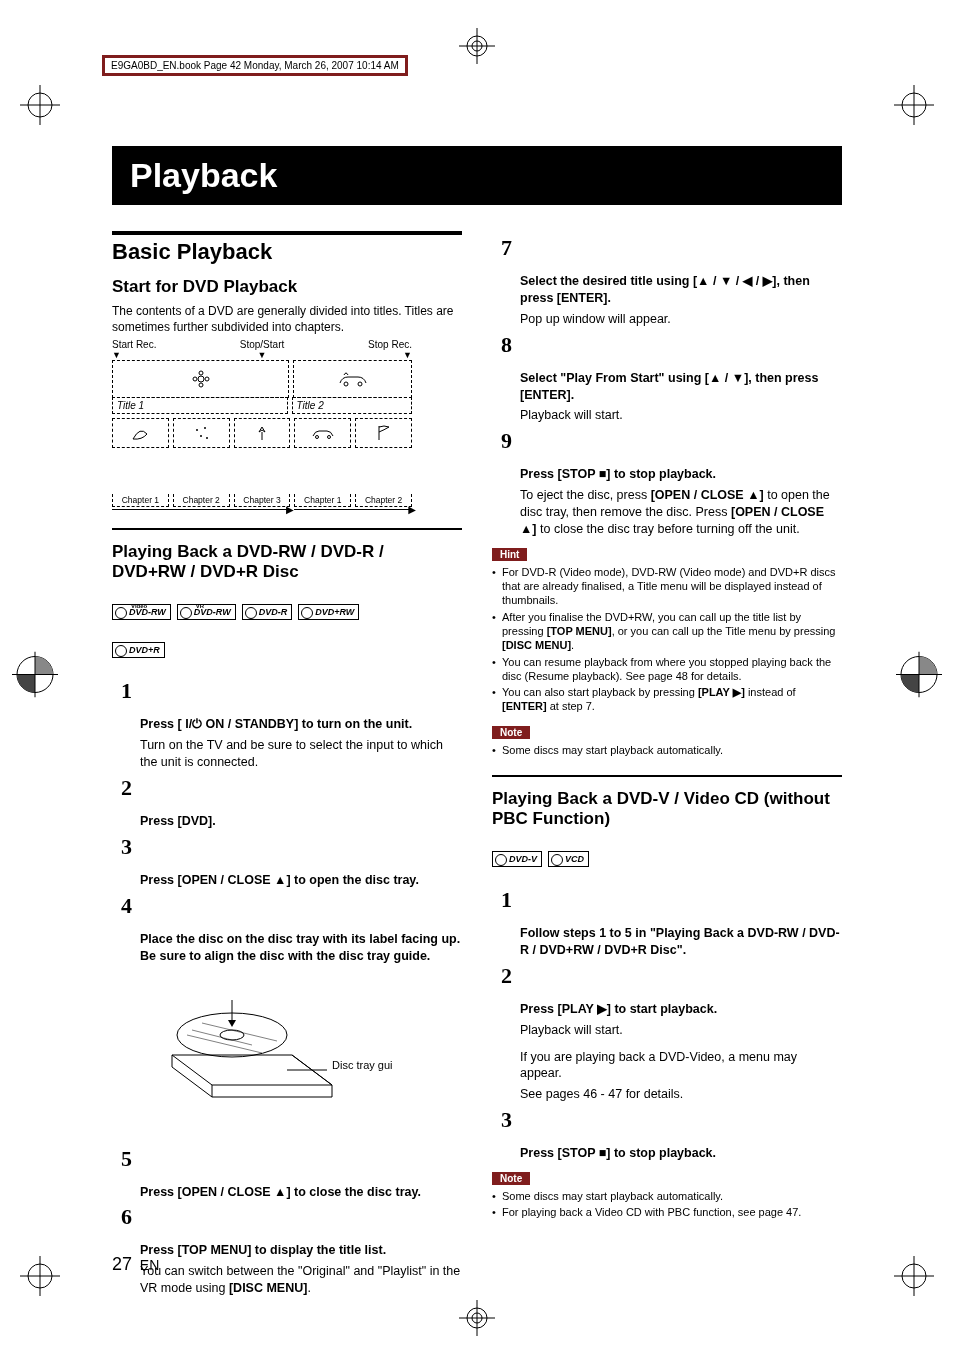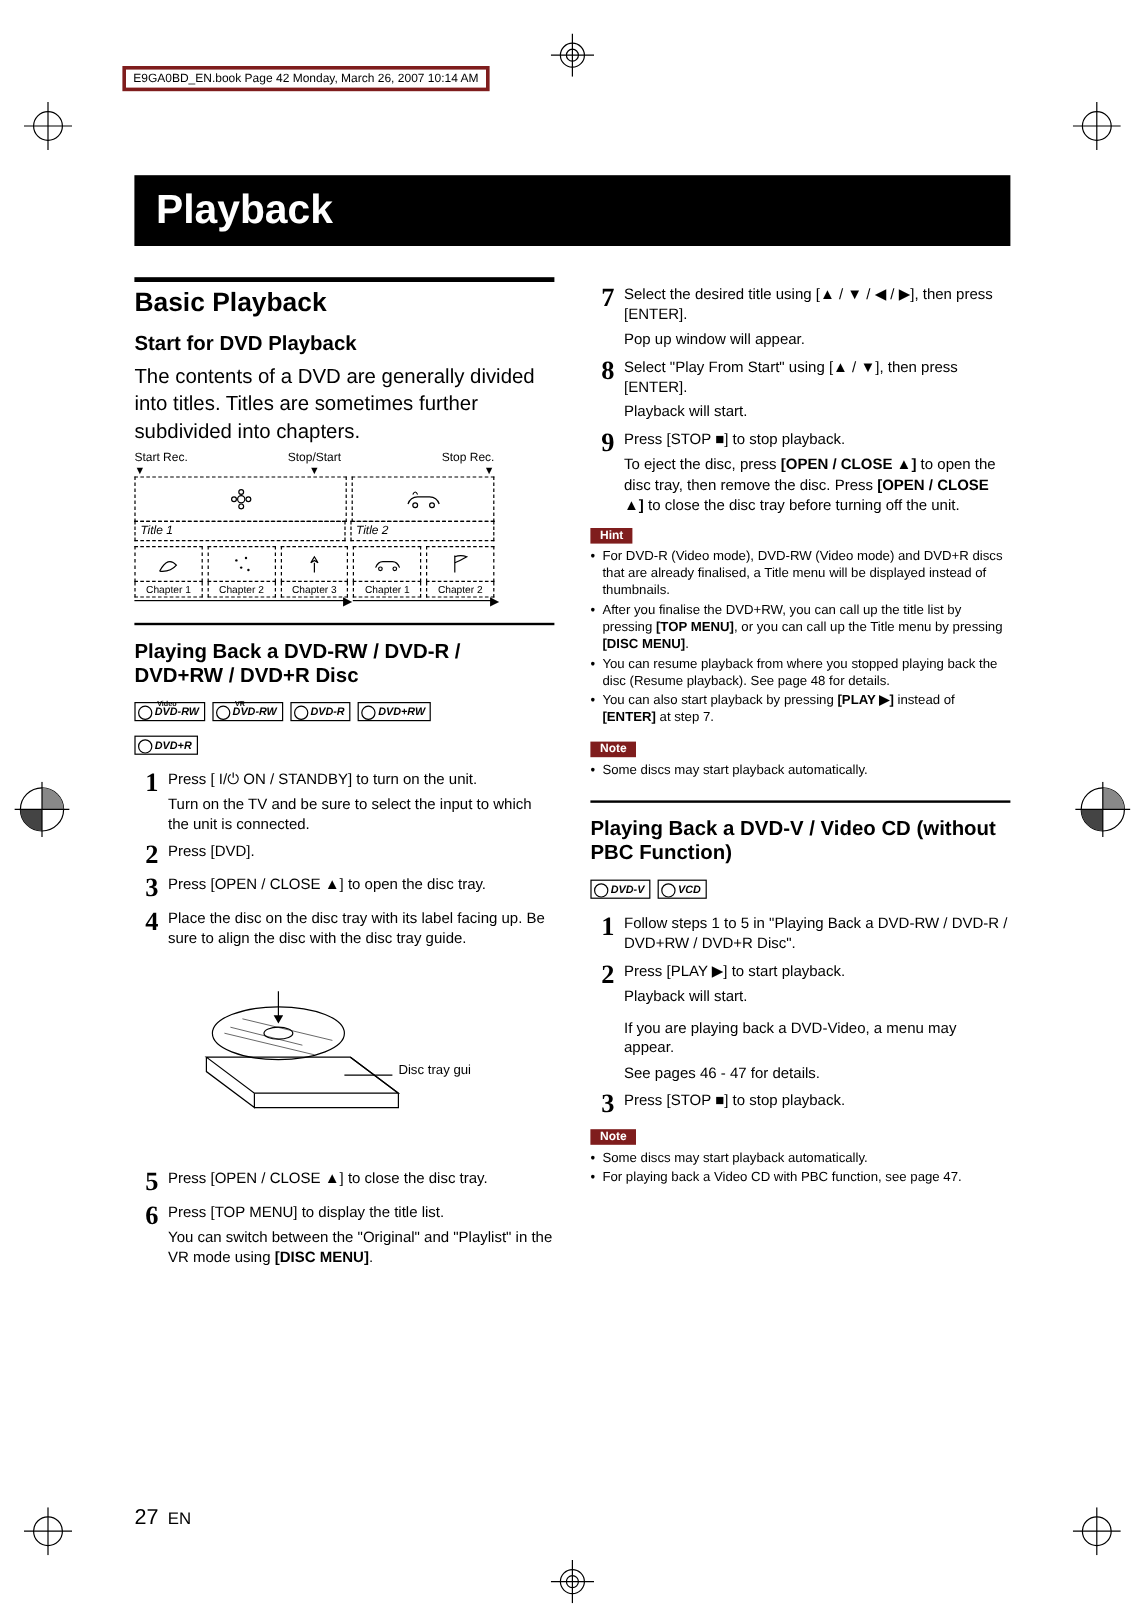--- a/index.html
+++ b/index.html
@@ -84,39 +84,39 @@
     font-weight: bold;
     margin-top: 12px;
     margin-bottom: 6px;
     font-family: Arial, Helvetica, sans-serif;
   }
   .thin-rule {
     border-top: 2px solid #000;
     margin-top: 18px;
     margin-bottom: 2px;
   }
-  .body { font-size: 17px; line-height: 1.35; }
+  .body { font-size: 12px; line-height: 1.35; }
   .step {
     display: flex;
     gap: 8px;
     margin-top: 6px;
   }
   .step-num {
     font-family: Georgia, 'Times New Roman', serif;
     font-weight: bold;
     font-size: 22px;
     width: 20px;
     text-align: right;
     line-height: 1;
     flex-shrink: 0;
   }
   .step-body { flex: 1; font-size: 12.5px; line-height: 1.35; }
-  .step-body .lead { font-weight: normal; }
+  .step-body .lead { font-weight: bold; margin-top: 36px; }
   .sub { margin-top: 4px; }
-  .disc-icons { display: flex; flex-wrap: wrap; gap: 6px; margin: 12px 0; }
+  .disc-icons { display: flex; flex-wrap: wrap; gap: 6px; margin: 22px 0; }
   .disc-icon {
     border: 1px solid #000;
     font-size: 9px;
     font-weight: bold;
     font-style: italic;
     padding: 1px 4px 1px 16px;
     position: relative;
     height: 16px;
     line-height: 13px;
   }
@@ -153,21 +153,21 @@
 
   
   .dia { margin-top: 4px; width: 300px; font-size: 10px; }
   .dia-labels { display:flex;align-items:flex-end; }
   .dia-labels span { flex:1; }
   .dia-row { display:flex; gap:4px; }
   .dia-row .tbox { border:1px dashed #000; height:38px; flex:1; display:flex; align-items:center; justify-content:center; position:relative; }
   .dia-title-row { display:flex; gap:4px; margin-top:-1px;font-style:italic;}
   .dia-title-row .half { flex:1; border:1px dashed #000; font-size:10px; padding:2px 4px; }
   .dia-chap { display:flex; gap:4px; margin-top:4px; }
-  .dia-chap .c { flex:1; display:flex; flex-direction:column; }
+  .dia-chap .c { flex:1; display:flex; flex-direction:column;gap:46px; }
   .dia-chap .c .p { border:1px dashed #000; height:30px; display:flex; align-items:center; justify-content:center; }
   .dia-chap .c .lbl { border:1px dashed #000; border-top:none; font-size:8.5px; text-align:center; padding:1px 0; }
   .tick { text-align:left; font-size:9px; }
 
   
   .disc-figure { margin: 10px 0 10px 20px; }
   .disc-figure svg { width: 260px; height: 160px; }
   .guide-label { font-size: 11px; }
 
   .page-num {

